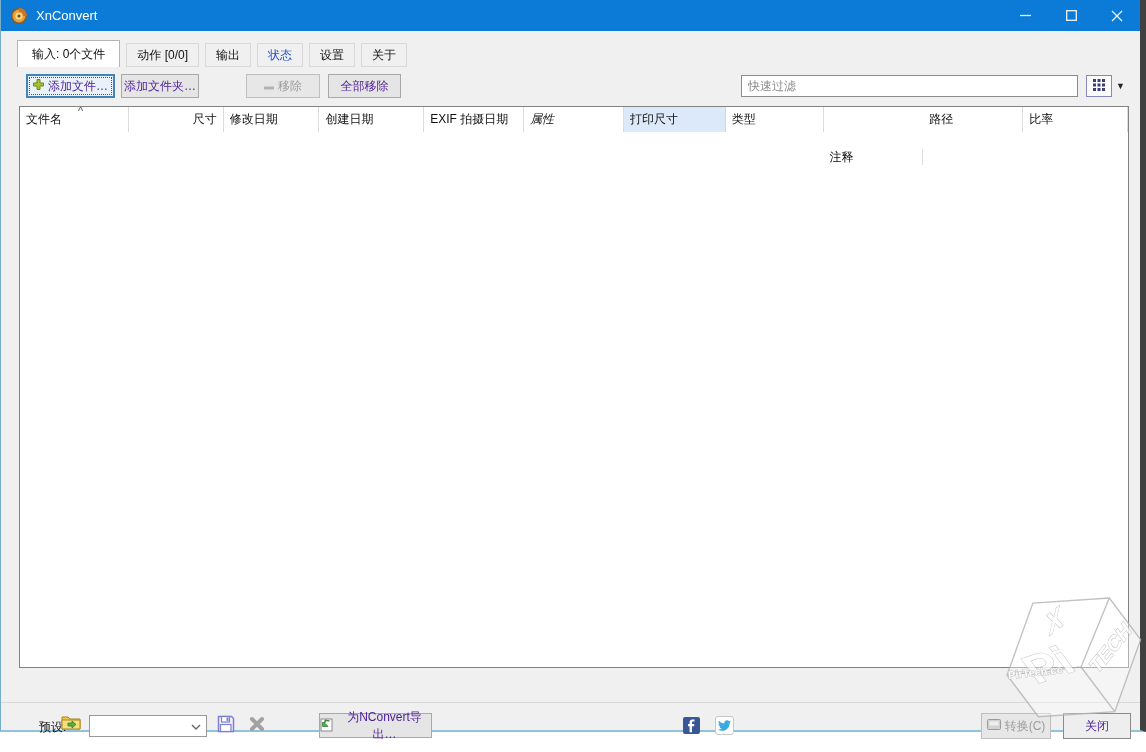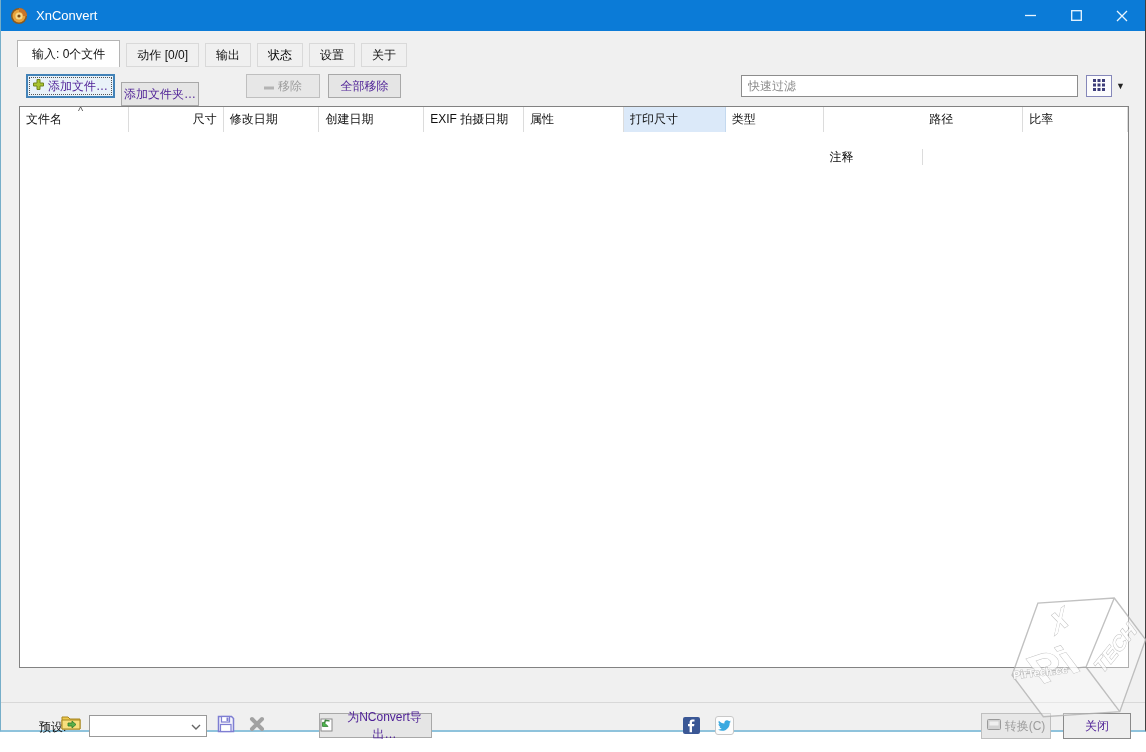--- a/index.html
+++ b/index.html
@@ -1,46 +1,46 @@
 <!DOCTYPE html>
 <html><head>
 <meta charset="utf-8">
 <style>
   * { margin:0; padding:0; box-sizing:border-box; }
   html,body { width:1146px; height:752px; overflow:hidden; }
   body { font-family:"Liberation Sans","DejaVu Sans",sans-serif; font-size:12px; color:#111; }
 
   .window { position:relative; width:1146px; height:732px; background:#f0f0f0;
-            border-left:1px solid #76aec9; border-right:1px solid #404040; border-bottom:2px solid #8fc3dc; }
+            border-left:1px solid #76aec9; border-right:6px solid #404040; border-bottom:2px solid #8fc3dc; }
 
   
   .titlebar { position:absolute; left:0; top:0; width:100%; height:31px; background:#0b7bd7;
               display:flex; align-items:center; }
   .titlebar .appicon { margin-left:9px; width:18px; height:18px; display:inline-block; }
   .titlebar .title { color:#ffffff; font-size:13px; margin-left:8px; }
   .wincontrols { position:absolute; right:0; top:0; height:31px; display:flex; }
   .wc { width:46px; height:31px; display:flex; align-items:center; justify-content:center;
         color:#eaf6ff; font-size:13px; cursor:default; }
   .wc svg { display:block; }
 
   
   .tabbar { position:absolute; left:16px; top:40px; height:27px; display:flex; gap:6px; align-items:flex-end; }
   .tab { height:24px; padding:0 10px; display:flex; align-items:center; justify-content:center;
          background:#f0f0f0; border:1px solid #d9d9d9; white-space:nowrap; }
   .tab.active { height:27px; background:#ffffff; border:1px solid #b5b5b5; border-bottom:none; padding:8px 14px; }
-  .tab.disabled { color:#000000; }
+  .tab.disabled { color:#1d4ed8; }
 
   
   .toolbar { position:absolute; left:0; top:73px; width:100%; height:26px; }
   .btn { background:#e5e5e5; border:1px solid #a8a8a8; font-size:12px; font-family:inherit;
          display:inline-flex; align-items:center; justify-content:center; gap:4px; color:#4c1d95; }
   .btn:disabled, .btn.disabled { color:#9d9d9d; border-color:#bfbfbf; background:#e7e7e7; }
   #btn-add-files { position:absolute; left:25px; top:1px; width:89px; height:24px;
                    border:2px solid #4383b8; outline:1px dotted #555; outline-offset:-4px; background:#e9f2f9; }
-  #btn-add-folder { position:absolute; left:120px; top:1px; width:78px; height:24px;margin-top:8px; }
+  #btn-add-folder { position:absolute; left:120px; top:1px; width:78px; height:24px; }
   #btn-remove { position:absolute; left:245px; top:1px; width:74px; height:24px; }
   #btn-remove-all { position:absolute; left:327px; top:1px; width:73px; height:24px; }
   #filter-input { position:absolute; left:740px; top:2px; width:337px; height:22px;
                   border:1px solid #8c8c8c; padding:0 6px; font-size:12px; font-family:inherit; background:#fff; }
   #filter-input::placeholder { color:#8a8a8a; opacity:1; }
   #grid-view-button { position:absolute; left:1085px; top:2px; width:26px; height:22px;
                       background:#fcfcfd; border:1px solid #8587b9; display:flex; align-items:center; justify-content:center; }
   #grid-view-arrow { position:absolute; left:1112px; top:2px; width:15px; height:22px;
                      display:flex; align-items:center; justify-content:center; font-size:9px; color:#222; background:transparent; border:none; }
 
@@ -182,21 +182,21 @@
         </div>
         <div class="hcell" style="width: 96px;">
           <span>修改日期</span>
         </div>
         <div class="hcell" style="width: 105px;">
           <span>创建日期</span>
         </div>
         <div class="hcell" style="width: 100px;">
           <span>EXIF 拍摄日期</span>
         </div>
-        <div class="hcell" style="width: 100px;">
+        <div class="hcell" style="width: 100px; font-style: italic;">
           <span>属性</span>
         </div>
         <div class="hcell highlight" style="width: 102px;">
           <span>打印尺寸</span>
         </div>
         <div class="hcell" style="width: 98px;">
           <span>类型</span>
         </div>
         <div class="hcell" style="width: 100px; margin-top: 42px;">
           <span>注释</span>

